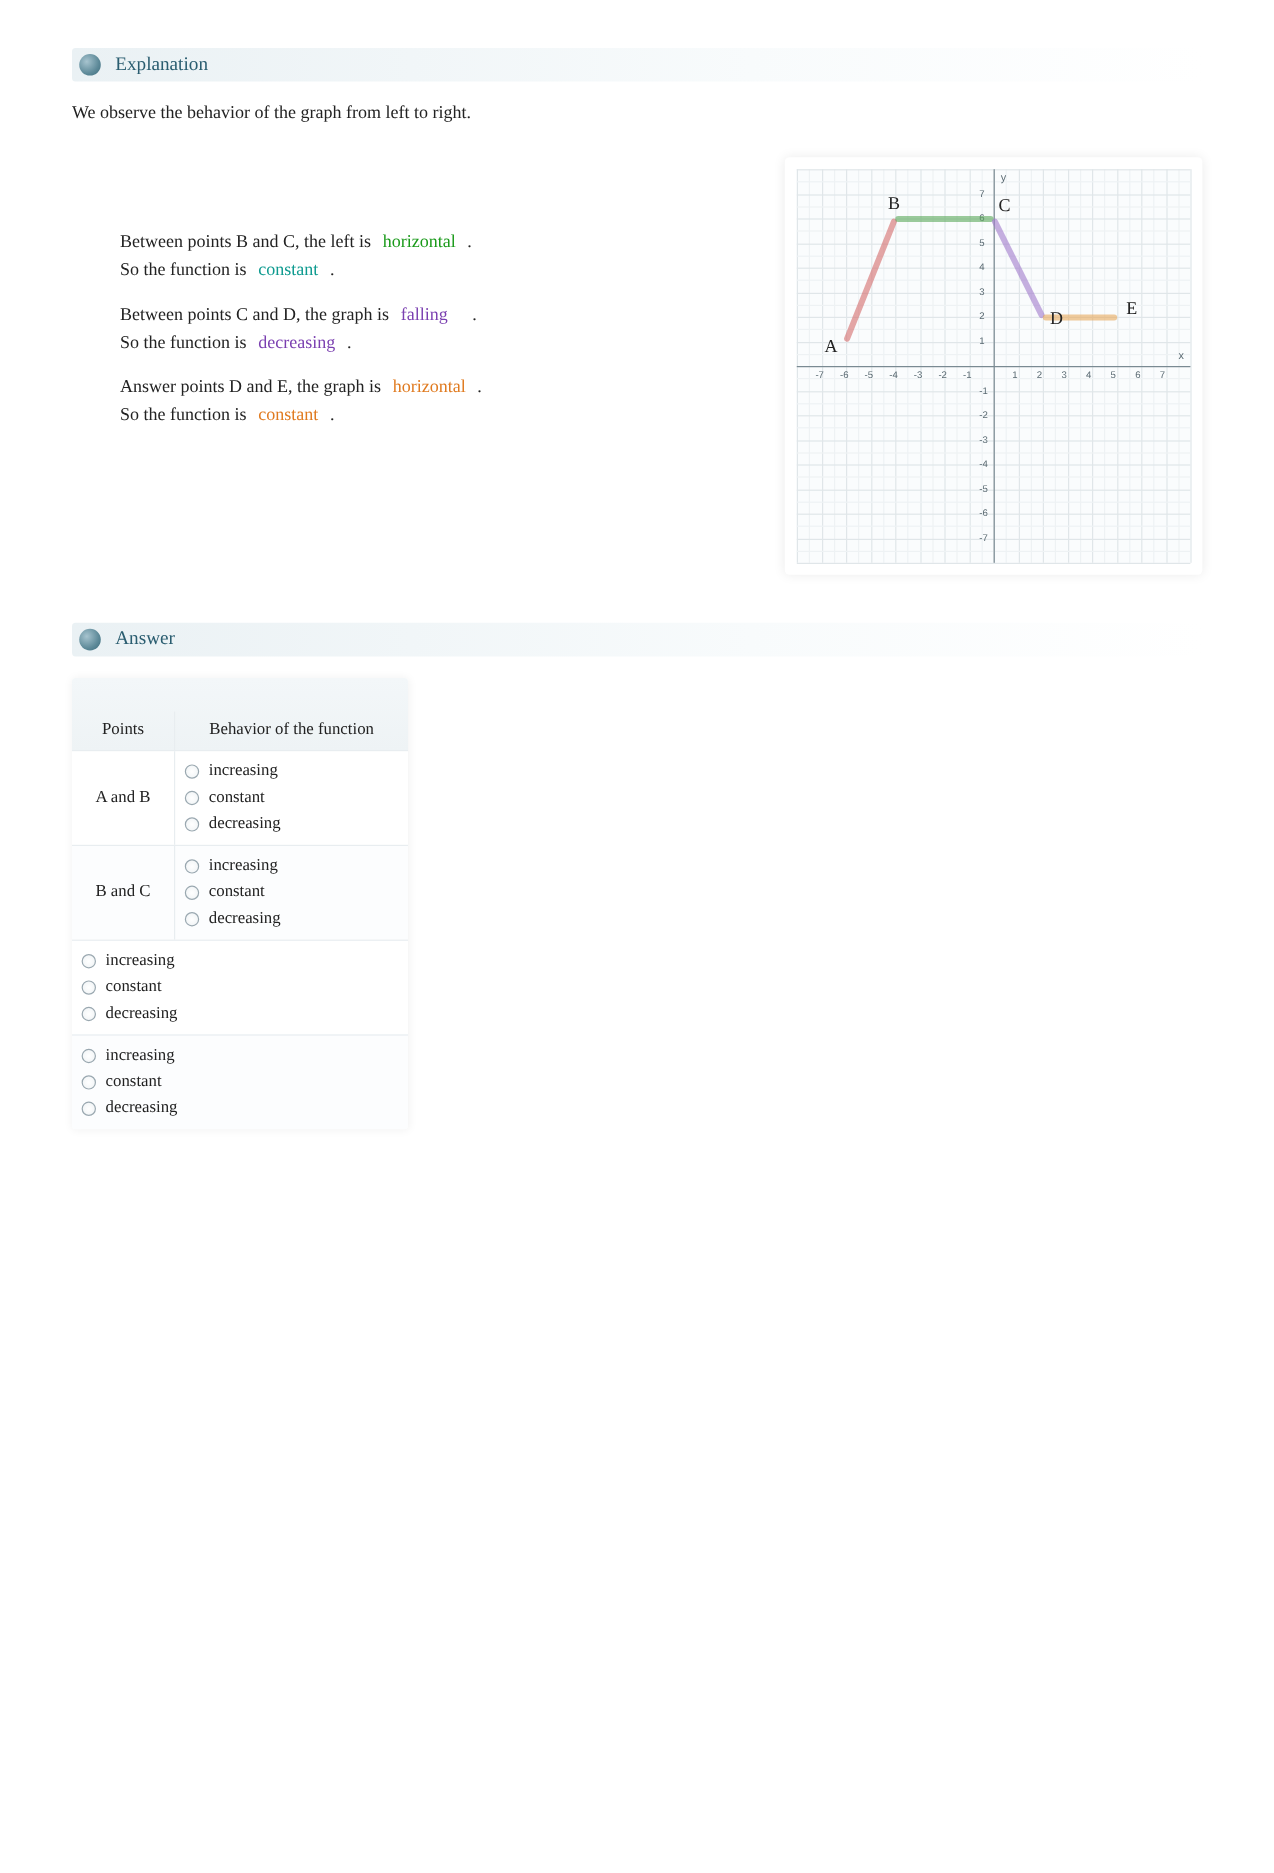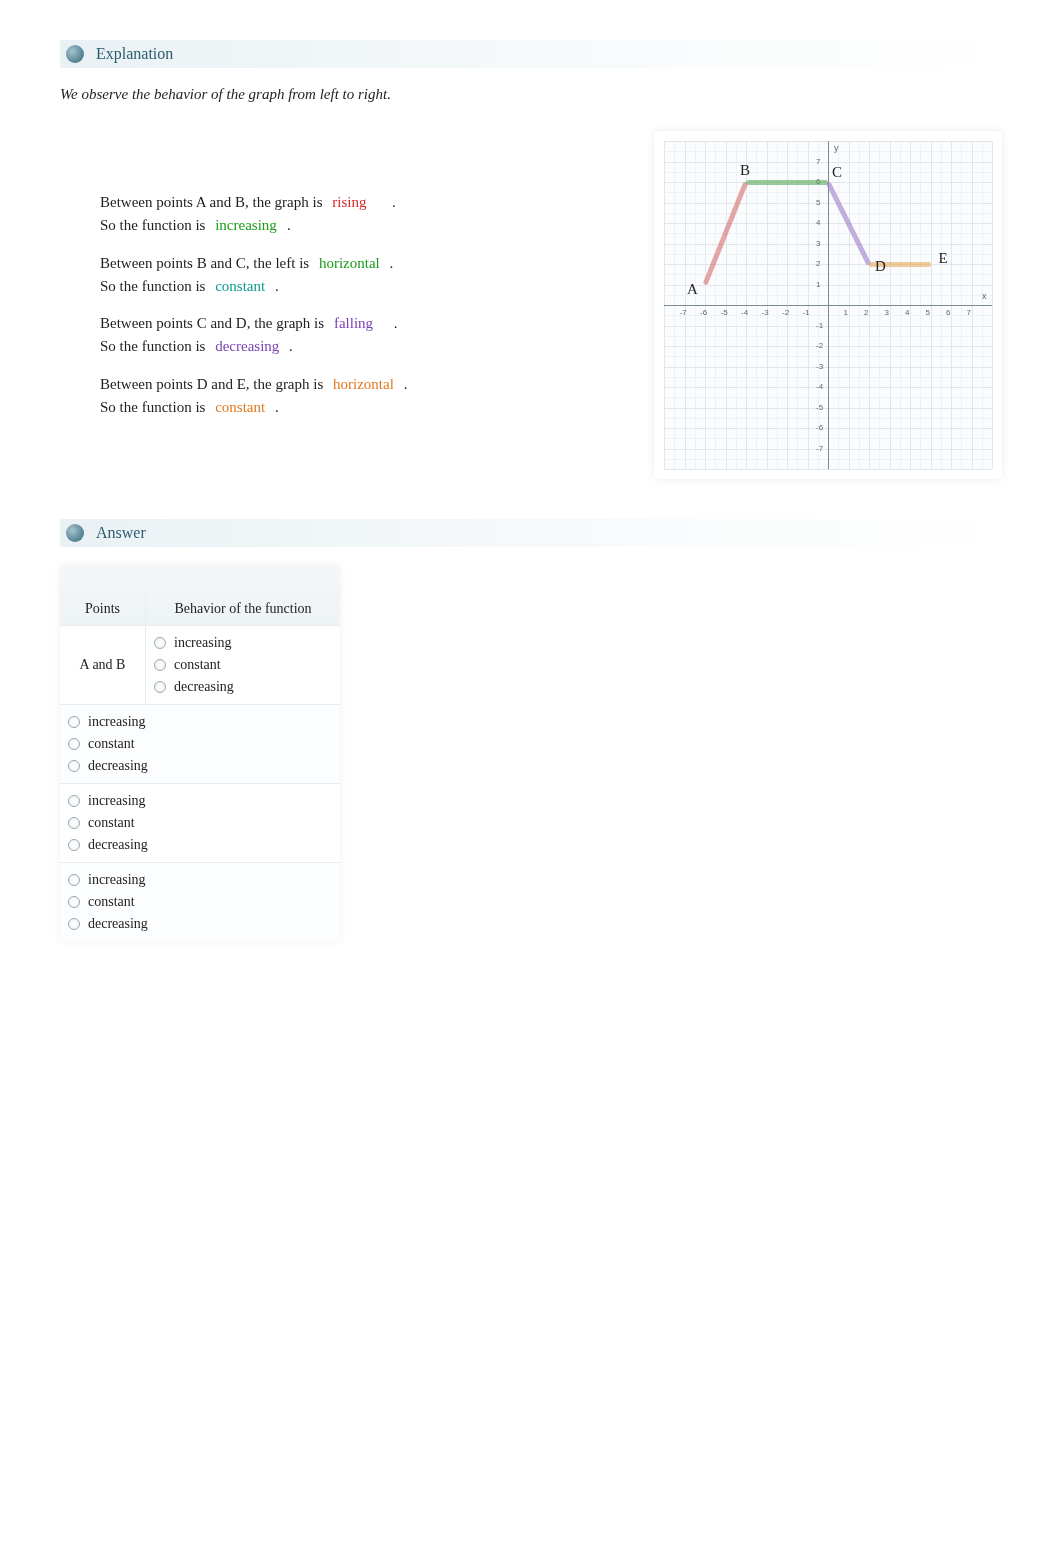--- a/index.html
+++ b/index.html
@@ -28,21 +28,20 @@
     background: radial-gradient(circle at 35% 35%, #a7c4cf 0%, #5e8a99 60%, #3a6a7a 100%);
     margin-right: 12px;
     flex: 0 0 auto;
   }
   .section-title {
     color: #2a5d70;
     font-size: 16px;
   }
   .intro {
     margin: 0 0 28px 0;
-    font-style: italic;
   }
   .expl-body {
     display: flex;
     align-items: flex-start;
     gap: 24px;
     margin-bottom: 40px;
   }
   .expl-text {
     flex: 1;
     padding-left: 40px;
@@ -176,49 +175,41 @@
 <div class="section-head">
   <div class="bullet"></div>
   <span class="section-title">Explanation</span>
 </div>
 
 <p class="intro">We observe the behavior of the graph from left to right.</p>
 
 <div class="expl-body">
   <div class="expl-text">
 
-    <div class="para">
-      <span>Between points A and B, the graph is </span>
-      <span class="blank c-red">rising</span>
-      <span>.</span><br>
-      <span>So the function is </span>
-      <span class="blank blank-wide c-green">increasing</span>
-      <span>.</span>
-    </div>
 
     <div class="para">
       <span>Between points B and C, the left is </span>
       <span class="blank c-green">horizontal</span>
       <span>.</span><br>
       <span>So the function is </span>
       <span class="blank c-teal">constant</span>
       <span>.</span>
     </div>
 
     <div class="para">
       <span>Between points C and D, the graph is </span>
       <span class="blank c-purple">falling</span>
       <span>.</span><br>
       <span>So the function is </span>
       <span class="blank blank-wide c-purple">decreasing</span>
       <span>.</span>
     </div>
 
     <div class="para">
-      <span>Between points D and E, the graph is </span>
+      <span>Answer points D and E, the graph is </span>
       <span class="blank c-orange">horizontal</span>
       <span>.</span><br>
       <span>So the function is </span>
       <span class="blank c-orange">constant</span>
       <span>.</span>
     </div>
 
   </div>
 
   <div class="graph-wrap">
@@ -356,20 +347,21 @@
             <span class="radio"></span>
             <span>constant</span>
           </div>
           <div class="opt">
             <span class="radio"></span>
             <span>decreasing</span>
           </div>
         </div>
       </div>
       <div class="arow body">
+        <div class="acell-l">B and C</div>
         <div class="acell-r">
           <div class="opt">
             <span class="radio"></span>
             <span>increasing</span>
           </div>
           <div class="opt">
             <span class="radio"></span>
             <span>constant</span>
           </div>
           <div class="opt">

